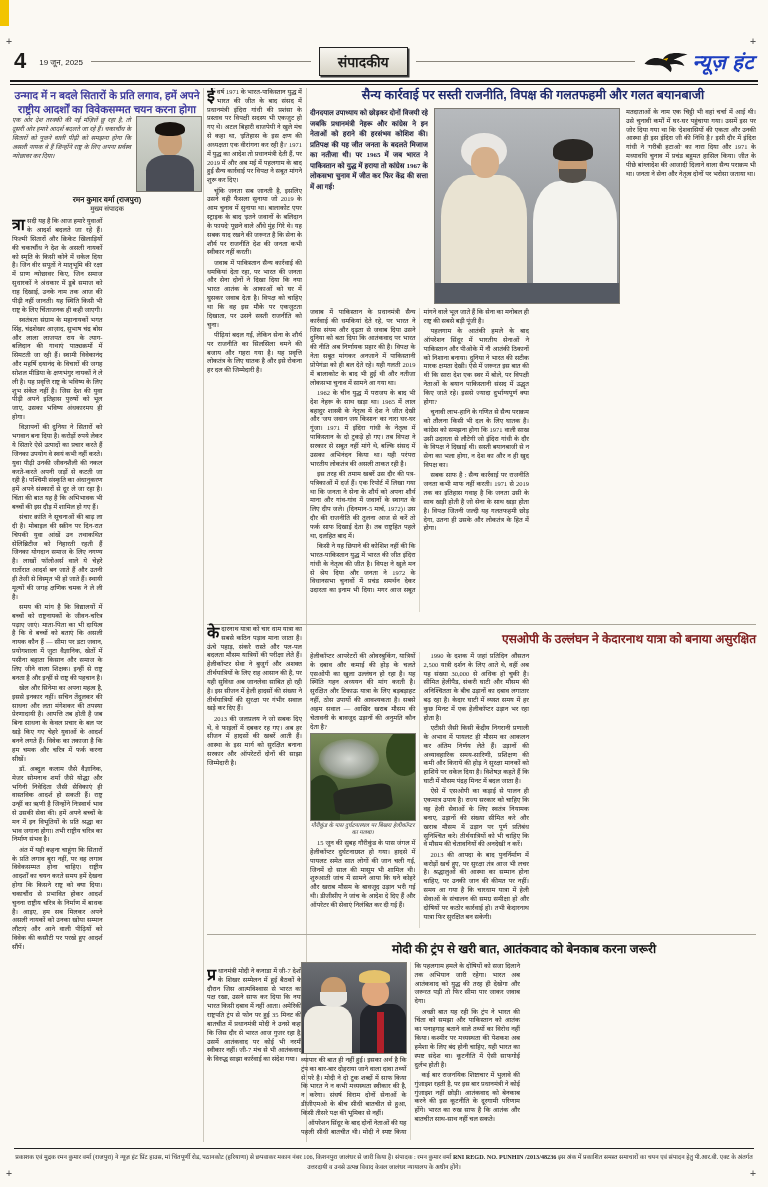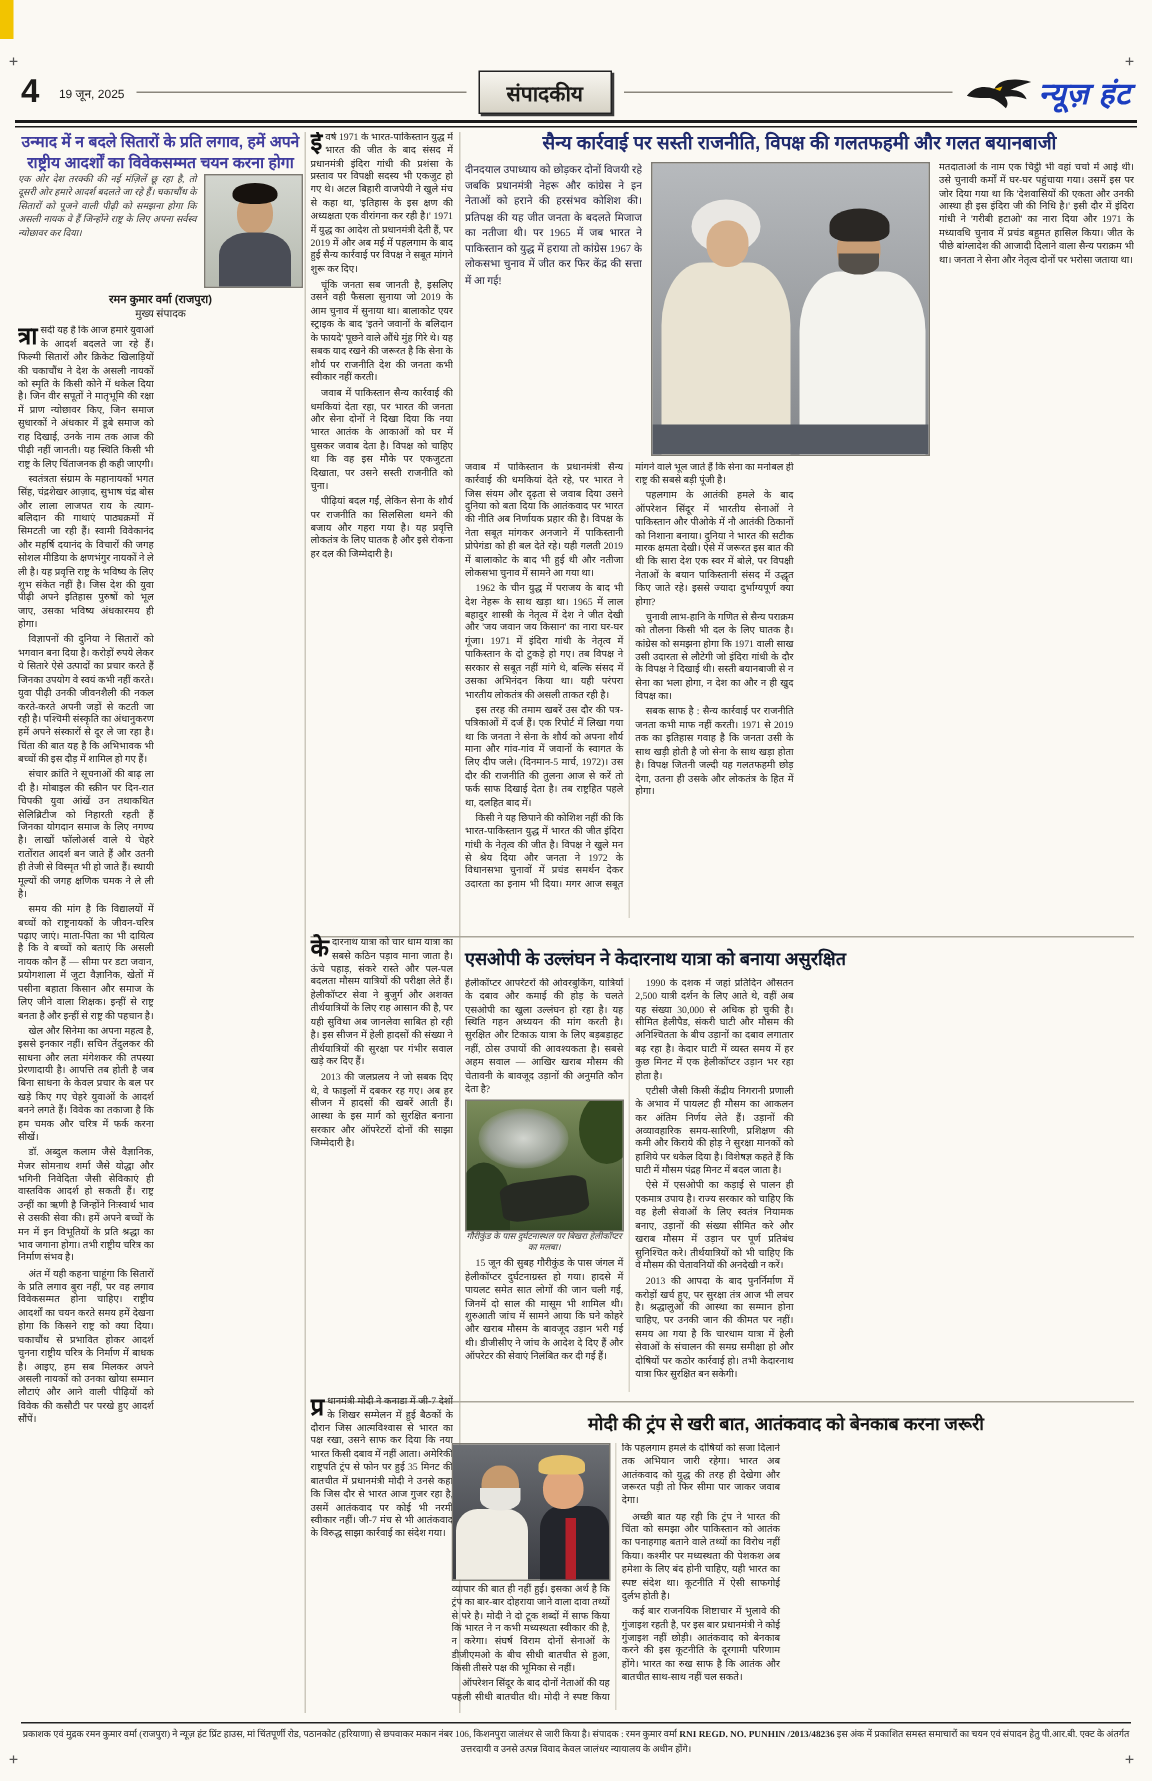--- a/index.html
+++ b/index.html
@@ -42,33 +42,33 @@
   .ed-headline{font:bold 10.5px/1.35 "Liberation Sans",sans-serif;color:var(--editorial_headline,#403c9e);text-align:center;margin-bottom:0;}
   .ed-introrow{display:flex;gap:5px;margin-bottom:2px;}
   .ed-intro{font-style:italic;font-size:6.3px;line-height:1.42;color:#333;text-align:justify;flex:1;}
   .author-name{text-align:center;font:bold 7.5px "Liberation Sans",sans-serif;margin-top:2px;}
   .author-role{text-align:center;font-size:7px;margin-bottom:4px;}
   .ed-body{height:902px;column-count:2;column-gap:9px;column-rule:1px solid #d3cfc4;column-fill:auto;overflow:hidden;}
 
   
   .mid-col{position:absolute;left:207px;top:88px;width:95px;height:1054px;}
   .mid-block{overflow:hidden;}
-  .mb1{height:532px;}.mb2{height:306px;padding-top:5px;}.mb3{height:206px;padding-top:5px;}
+  .mb1{height:532px;}.mb2{height:306px;padding-top:5px;}.mb3{height:206px;padding-top:5px;margin-top:36px;}
 
   
   .art-mil{position:absolute;left:310px;top:88px;width:446px;height:532px;}
   .mil-headline{font:bold 12.5px/1.2 "Liberation Sans",sans-serif;color:var(--military_headline,#1f2a6d);text-align:center;margin-bottom:5px;}
   .mil-top{display:flex;gap:6px;height:196px;margin-bottom:4px;}
-  .mil-intro{width:118px;font-weight:normal;font-size:7px;line-height:1.5;color:#21213a;text-align:justify;overflow:hidden;flex:0 0 auto;}
+  .mil-intro{width:118px;font-weight:bold;font-size:7px;line-height:1.5;color:#21213a;text-align:justify;overflow:hidden;flex:0 0 auto;}
   .mil-side{flex:1;overflow:hidden;}
   .mil-body{height:304px;column-count:4;column-gap:8px;column-rule:1px solid #d9d5c9;column-fill:auto;overflow:hidden;}
 
   
   .art-kedar{position:absolute;left:310px;top:630px;width:446px;height:300px;}
-  .kedar-headline{font:bold 12px "Liberation Sans",sans-serif;color:#0f172a;text-align:left;margin-bottom:5px;}
+  .kedar-headline{font:bold 12px "Liberation Sans",sans-serif;color:#7f1d1d;text-align:right;margin-bottom:5px;}
   .kedar-body{height:276px;column-count:4;column-gap:8px;column-rule:1px solid #d9d5c9;column-fill:auto;overflow:hidden;}
   .caption{font:italic 5.8px/1.3 "Liberation Sans",sans-serif;color:#333;margin:1px 0 2px;text-align:center;}
 
   
   .art-mt{position:absolute;left:301px;top:940px;width:446px;height:202px;}
   .mt-headline{font:bold 12px "Liberation Sans",sans-serif;color:#161616;text-align:center;margin-bottom:5px;}
   .mt-body{height:178px;column-count:4;column-gap:8px;column-rule:1px solid #d9d5c9;column-fill:auto;overflow:hidden;}
 
   
   .photo{position:relative;border:1px solid #7d7a72;overflow:hidden;}

